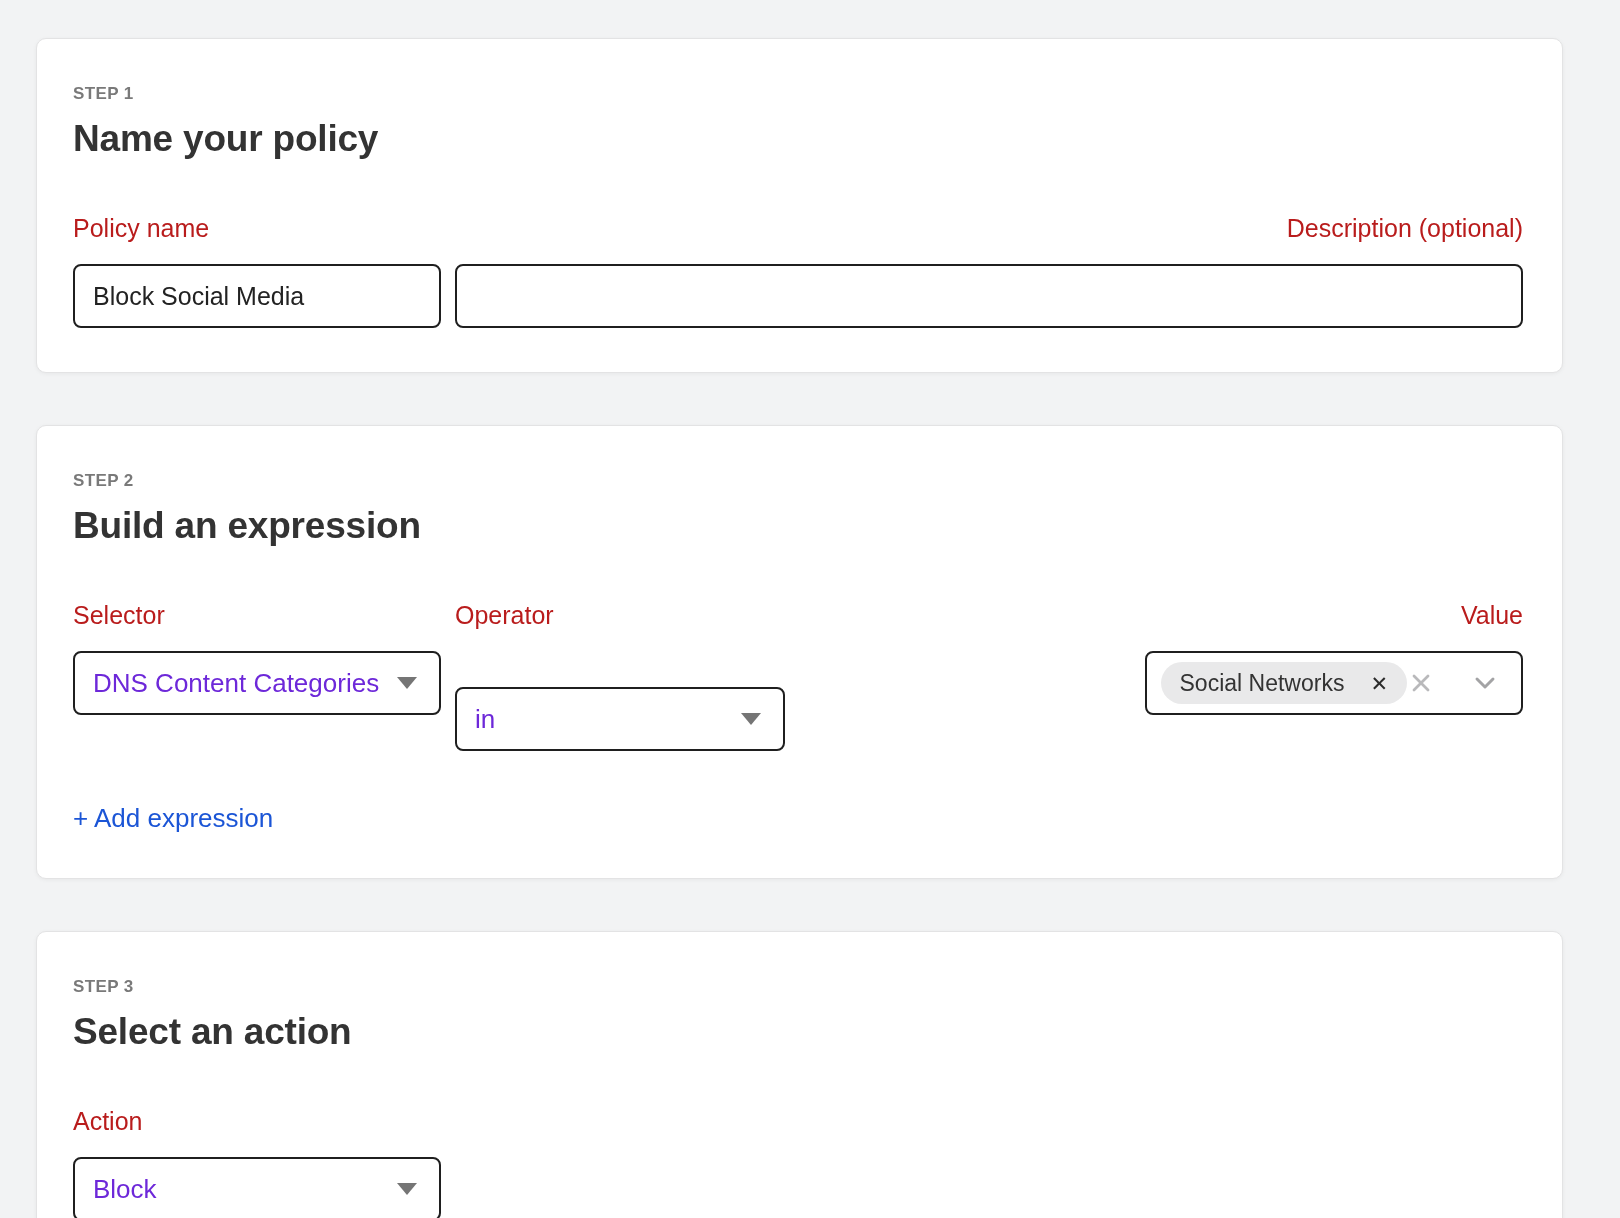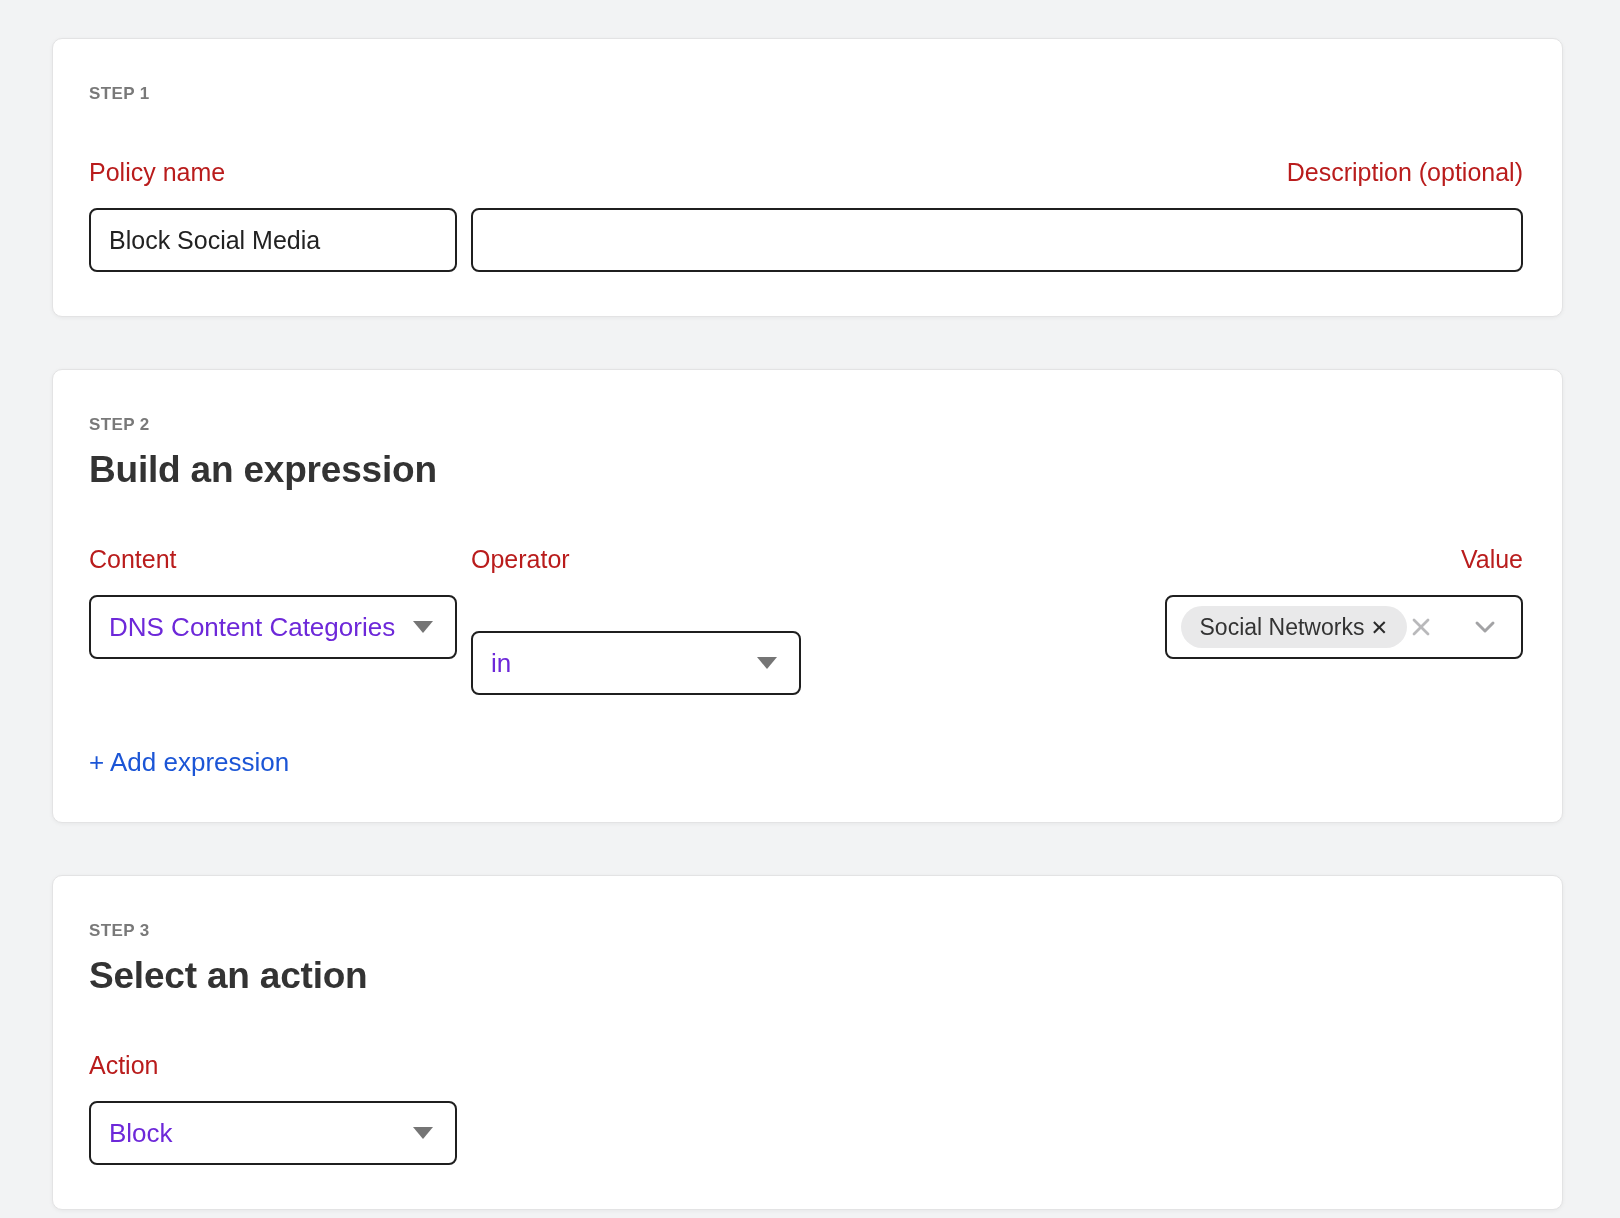--- a/index.html
+++ b/index.html
@@ -7,21 +7,21 @@
   body {
     width: 1620px;
     height: 1218px;
     background: #f2f3f4;
     font-family: "Liberation Sans", "DejaVu Sans", sans-serif;
     color: #222;
   }
   .page {
     width: 1620px;
     height: 1218px;
-    padding: 38px 57px 30px 52px;
+    padding: 38px 57px 30px 36px;
     overflow: hidden;
   }
   .card {
     background: #ffffff;
     border: 1px solid #e3e3e4;
     border-radius: 10px;
     box-shadow: 0 1px 4px rgba(0,0,0,0.05);
     padding: 45px 39px 44px 36px;
     margin-bottom: 52px;
   }
@@ -95,21 +95,21 @@
     align-items: center;
     padding: 0 20px 0 14px;
     cursor: text;
   }
   .tag-pill {
     background: #e9e9ea;
     border-radius: 999px;
     height: 42px;
     display: inline-flex;
     align-items: center;
-    gap: 6px;
+    gap: 26px;
     padding: 0 19px;
     font-size: 23px;
     color: #333333;
     white-space: nowrap;
   }
   .tag-remove {
     font-size: 21px;
     font-weight: 700;
     color: #2b2b2b;
     line-height: 1;
@@ -131,39 +131,40 @@
     cursor: pointer;
   }
 </style>
 </head>
 <body>
 
 <div class="page">
 
   <section class="card">
     <div class="step-label">STEP 1</div>
+    <h2 class="card-title">Name your policy</h2>
     <div class="fields-row">
       <div class="field w-policy">
         <label class="field-label">Policy name</label>
         <input class="text-input" type="text" value="Block Social Media" style="">
       </div>
       <div class="field w-flex">
         <label class="field-label">Description (optional)</label>
         <input class="text-input" type="text" value="" style="">
       </div>
     </div>
   </section>
 
   <section class="card">
     <div class="step-label">STEP 2</div>
     <h2 class="card-title">Build an expression</h2>
 
     <div class="fields-row">
       <div class="field w-policy">
-        <label class="field-label">Content</label>
+        <label class="field-label">Selector</label>
         <div class="select-box">
           <span>DNS Content Categories</span>
           <span class="caret-down"></span>
         </div>
       </div>
 
       <div class="field w-operator">
         <label class="field-label">Operator</label>
         <div class="select-box">
           <span>in</span>

